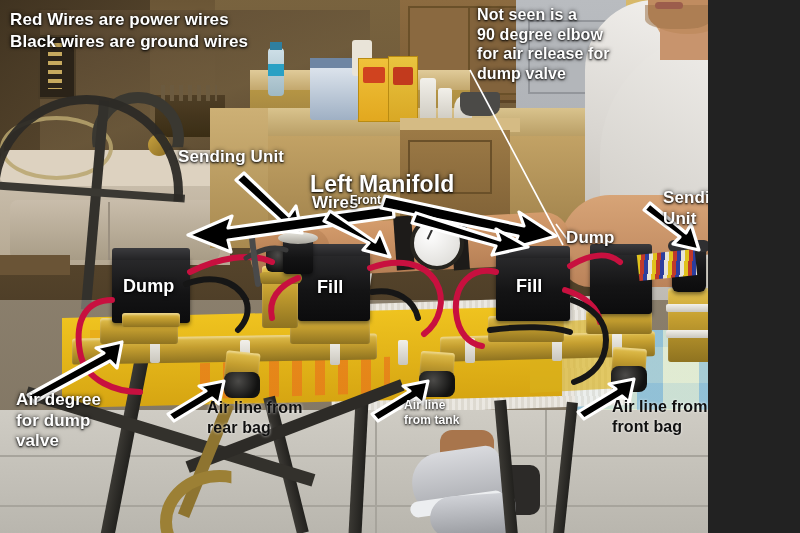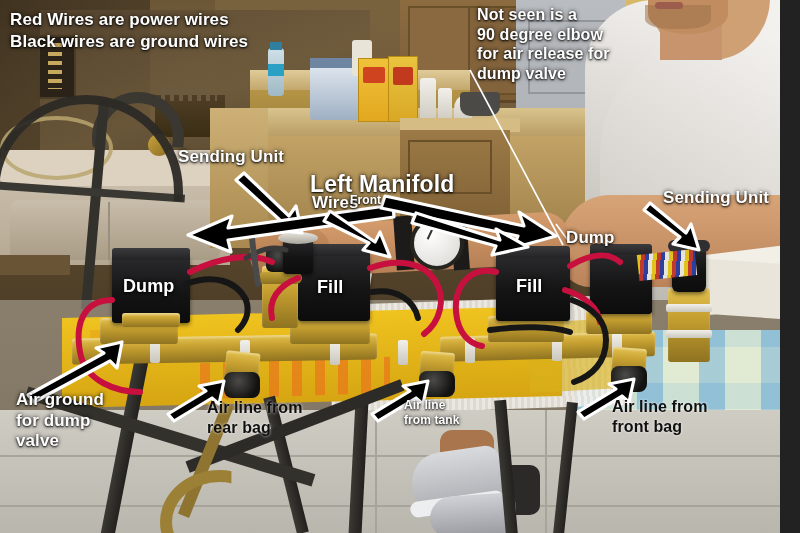--- a/index.html
+++ b/index.html
@@ -1,18 +1,18 @@
 <!DOCTYPE html>
 <html><head>
 <meta charset="utf-8">
 <title>Annotated Photo</title>
 <style>
   html,body{margin:0;padding:0;background:#222;}
   #stage{
-    position:relative;width:780px;height:533px;overflow:hidden;
+    position:relative;width:708px;height:533px;overflow:hidden;
     font-family:"Liberation Sans", sans-serif;
     background:#5a4a33;
   }
   
   .layer{position:absolute;}
 
   
   #wall{left:0;top:0;width:800px;height:300px;
     background:linear-gradient(180deg,#6b5636 0%,#7a6340 22%,#6e5937 45%,#5d4a2f 70%,#4f3f28 100%);}
   #wall-dark-left{left:0;top:0;width:150px;height:150px;
@@ -467,21 +467,21 @@
   <div class="ann" style="left:350px;top:193px;font-size:12px;">Front</div>
 
   <div class="ann" style="left:663px;top:188px;font-size:17px;">Sending Unit</div>
 
   <div class="ann" style="left:566px;top:228px;font-size:17px;">Dump</div>
 
   <div class="ann" style="left:123px;top:276px;font-size:18px;">Dump</div>
   <div class="ann" style="left:317px;top:277px;font-size:18px;">Fill</div>
   <div class="ann" style="left:516px;top:276px;font-size:18px;">Fill</div>
 
-  <div class="ann" style="left:16px;top:390px;font-size:17px;">Air ground
+  <div class="ann" style="left:16px;top:390px;font-size:17px;">Air degree
 for dump
 valve</div>
 
   <div class="ann dark" style="left:207px;top:398px;font-size:16px;">Air line from
 rear bag</div>
 
   <div class="ann" style="left:404px;top:398px;font-size:12px;">Air line
 from tank</div>
 
   <div class="ann dark" style="left:612px;top:397px;font-size:16px;">Air line from

